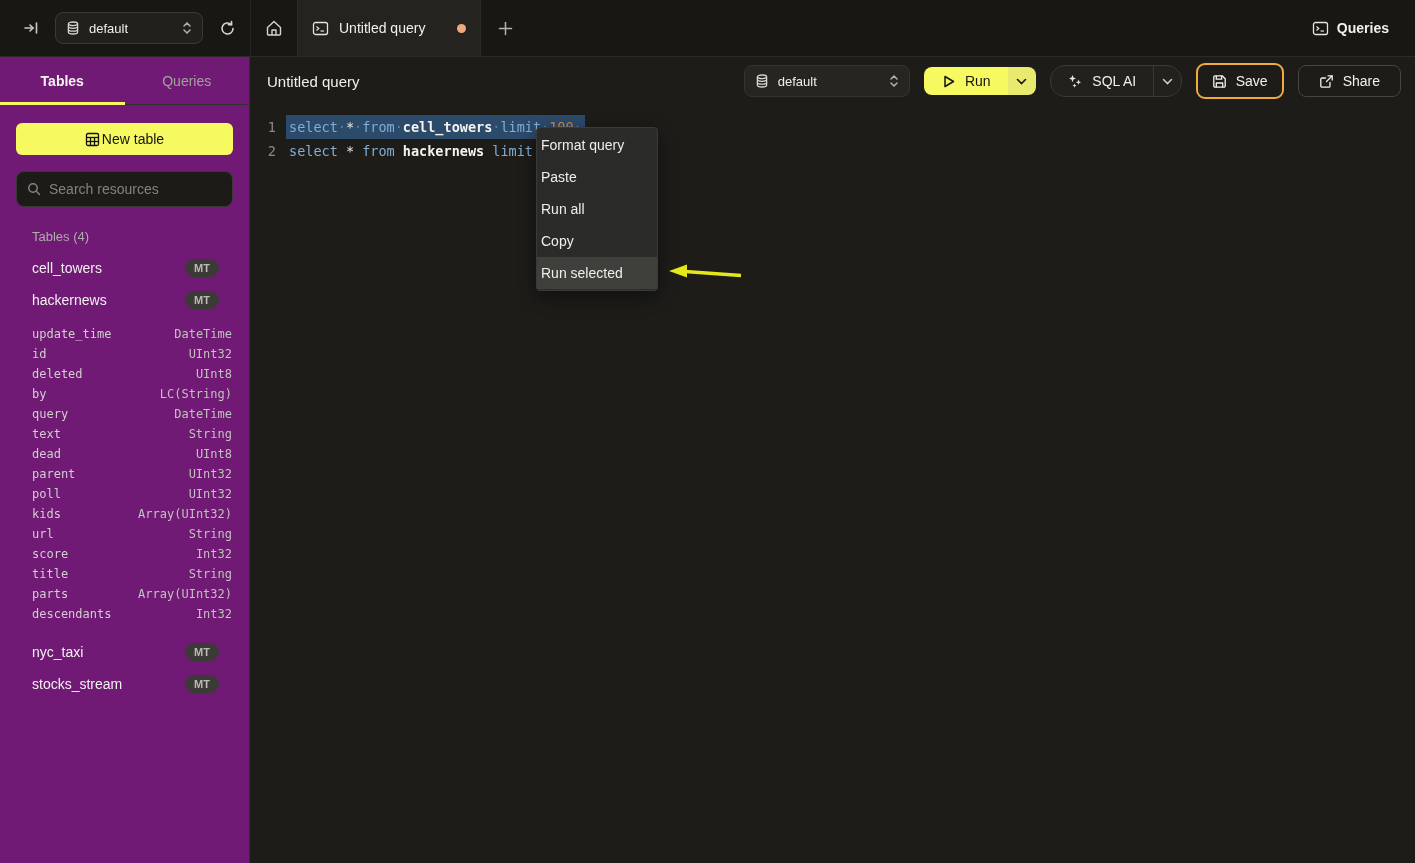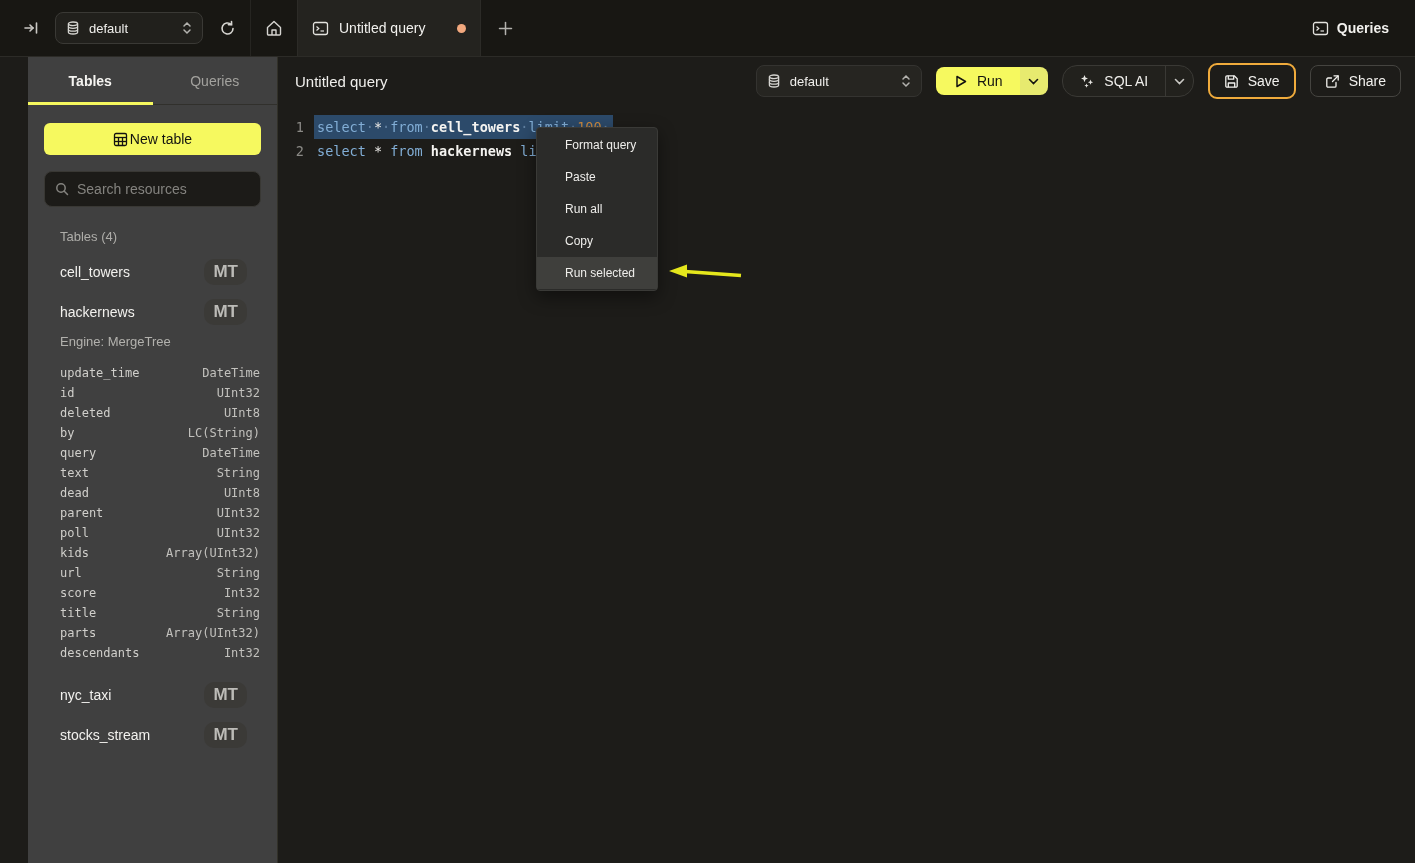--- a/index.html
+++ b/index.html
@@ -33,21 +33,21 @@
   .tab-dot { width:9px; height:9px; border-radius:50%; }
   .plus-btn { width:48px; display:flex; align-items:center; justify-content:center; color:#b3b2ae; font-size:20px; cursor:pointer; }
   .topbar-spacer { flex:1; }
   .queries-btn { display:flex; align-items:center; gap:8px; padding:0 26px; cursor:pointer; }
   .queries-btn .q-label { font-size:14px; font-weight:600; color:#f2f1ee; }
 
   
   .app-body { display:flex; height:806px; }
 
   
-  .sidebar { width:250px; background:#404040; border-right:1px solid #323129; display:flex; flex-direction:column;margin-left:28px; }
+  .sidebar { width:250px; background:#701a75; border-right:1px solid #323129; display:flex; flex-direction:column; }
   .side-tabs { height:48px; display:flex; border-bottom:1px solid #31302c; }
   .side-tab { flex:1; display:flex; align-items:center; justify-content:center; font-size:14px; color:#a3a29e; cursor:pointer; position:relative; }
   .side-tab.active { color:#f5f4f1; font-weight:600; }
   .side-tab.active::after { content:""; position:absolute; left:0; right:0; bottom:-1px; height:3px; background:#f6f95f; }
   .new-table-btn {
     margin:18px 16px 0 16px; height:32px; background:#f6f95f; color:#131310;
     border:none; border-radius:6px; font-size:14px; font-weight:500;
     display:flex; align-items:center; justify-content:center; gap:2px; cursor:pointer;
     font-family:"Liberation Sans", sans-serif;
   }
@@ -57,21 +57,21 @@
   }
   .search-box input {
     background:transparent; border:none; outline:none; color:#dddcd8; font-size:14px; width:100%;
     font-family:"Liberation Sans", sans-serif;
   }
   .search-box input::placeholder { color:#84837f; }
   .section-label { margin:22px 16px 0 32px; font-size:13px; color:#aeada9; }
   .tables-list { margin-top:8px; }
   .tbl-row { display:flex; align-items:center; padding:7px 30px 7px 32px; cursor:pointer; }
   .tbl-name { flex:1; font-size:14px; font-weight:500; color:#f2f1ee; }
-  .mt-badge { background:#3b3a37; color:#bcbbb7; font-size:17px; font-weight:600; padding:3px 9px; border-radius:10px; }
+  .mt-badge { background:#3b3a37; color:#bcbbb7; font-size:11px; font-weight:600; padding:3px 9px; border-radius:10px; }
   .engine-line { padding:2px 16px 6px 32px; font-size:13px; color:#b2b1ad; }
   .col-row { display:flex; align-items:center; padding:0 17px 0 32px; height:20px;
     font-family:"DejaVu Sans Mono", monospace; font-size:12px; cursor:default; }
   .col-name { flex:1; color:#d0cfcb; }
   .col-type { color:#c2c1bd; }
   .cols-gap-top { height:8px; } .cols-gap-bottom { height:12px; }
 
   
   .main { flex:1; display:flex; flex-direction:column; background:#1d1c19; }
   .main-header { height:48px; display:flex; align-items:center; padding:0 14px 0 17px; }
@@ -85,21 +85,21 @@
   .run-btn { display:flex; height:28px; border-radius:8px; overflow:hidden; cursor:pointer; }
   .run-main { width:84px; background:#f6f95f; display:flex; align-items:center; justify-content:center; gap:9px;
     color:#141410; font-size:14px; font-weight:500; }
   .run-caret { width:28px; background:#e7ea6f; display:flex; align-items:center; justify-content:center; }
   .sqlai-btn { display:flex; height:32px; border:1px solid #3a3935; border-radius:15px; overflow:hidden; background:#22211d; cursor:pointer; }
   .sqlai-main { width:102px; display:flex; align-items:center; justify-content:center; gap:9px; color:#f0efec; font-size:14px; font-weight:500; }
   .sqlai-caret { width:28px; border-left:1px solid #3a3935; display:flex; align-items:center; justify-content:center; color:#c9c8c4; }
   .save-btn { height:36px; padding:0 14px; background:#1d1c19; border:2px solid #f0ab3c; border-radius:9px;
     display:flex; align-items:center; gap:9px; color:#f2f1ee; font-size:14px; font-weight:500; cursor:pointer;
     font-family:"Liberation Sans", sans-serif;text-align:center; }
-  .share-btn { height:32px; padding:0 14px; background:#1d1c19; border:1px solid #454440; border-radius:8px;
+  .share-btn { height:32px; padding:0 20px; background:#1d1c19; border:1px solid #454440; border-radius:8px;
     display:flex; align-items:center; gap:9px; color:#f2f1ee; font-size:14px; font-weight:500; cursor:pointer;
     font-family:"Liberation Sans", sans-serif;justify-content:space-between; }
 
   
   .editor { flex:1; padding-top:10px; font-family:"DejaVu Sans Mono", monospace; font-size:13.5px; }
   .code-line { display:flex; height:24px; line-height:24px; }
   .gutter-num { width:26px; text-align:right; color:#8b8a86; flex:none; }
   .code-text { margin-left:13px; white-space:pre; color:#e8e7e4; }
   .code-text.sel { background:#2c4a6a; padding:0 3px; margin-left:10px; }
   .tok-kw { color:#82aed6; }
@@ -108,21 +108,21 @@
   .tok-num { color:#cc8a3e; }
   .tok-ws { color:#5f7fa0; }
   .tok-sp { color:inherit; }
 
   
   .ctx-menu {
     position:absolute; left:536px; top:127px; width:122px; background:#2b2b29;
     border:1px solid #3a3a37; border-radius:4px; box-shadow:0 6px 18px rgba(0,0,0,.45);
     padding:1px 0; z-index:10;
   }
-  .menu-item { height:32px; display:flex; align-items:center; padding-left:28px; font-size:12px; color:#efeeeb; cursor:pointer; }
+  .menu-item { height:32px; display:flex; align-items:center; padding-left:4px; font-size:14px; color:#efeeeb; cursor:pointer; }
   .menu-item.hl { background:#3f3f3c; }
 
   
   .annot-arrow { position:absolute; left:665px; top:260px; z-index:11; pointer-events:none; }
 </style>
 </head>
 <body>
 
 <div class="topbar">
   <div class="topbar-left">
@@ -232,21 +232,20 @@
     <div class="section-label">Tables (4)</div>
     <div class="tables-list">
         <div class="tbl-row">
           <span class="tbl-name">cell_towers</span>
           <span class="mt-badge">MT</span>
         </div>
         <div class="tbl-row">
           <span class="tbl-name">hackernews</span>
           <span class="mt-badge">MT</span>
         </div>
-        <div class="engine-line">Engine: MergeTree</div>
         <div class="cols-gap-top"></div>
         <div class="col-row">
           <span class="col-name">update_time</span>
           <span class="col-type">DateTime</span>
         </div>
         <div class="col-row">
           <span class="col-name">id</span>
           <span class="col-type">UInt32</span>
         </div>
         <div class="col-row">

